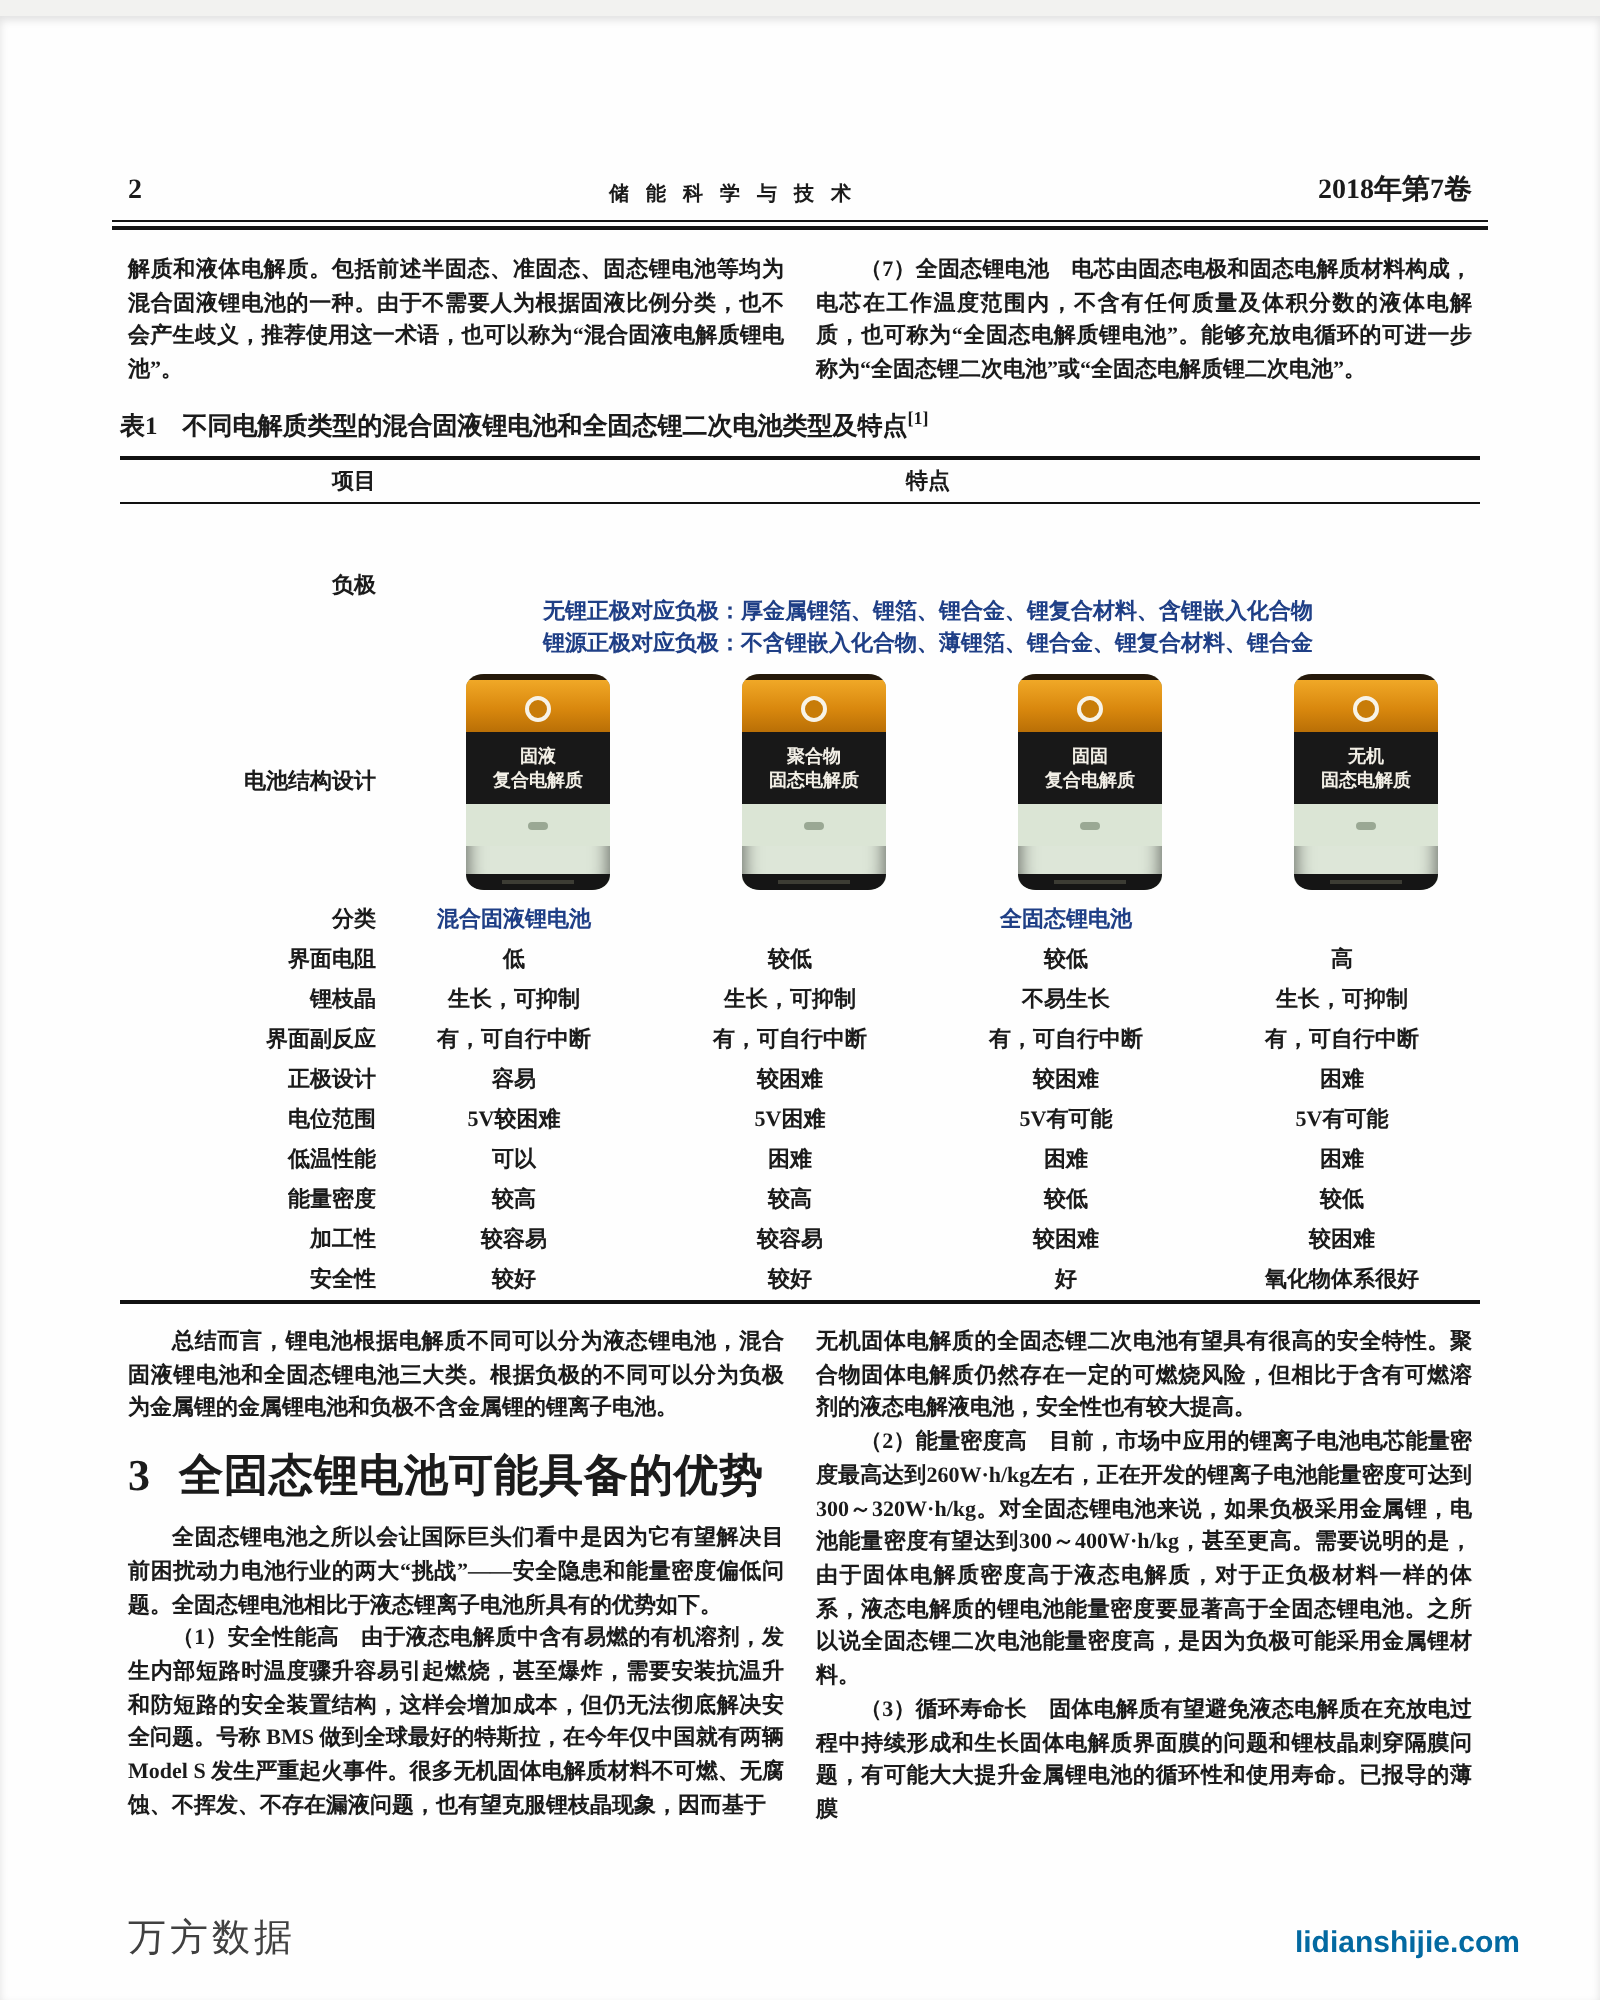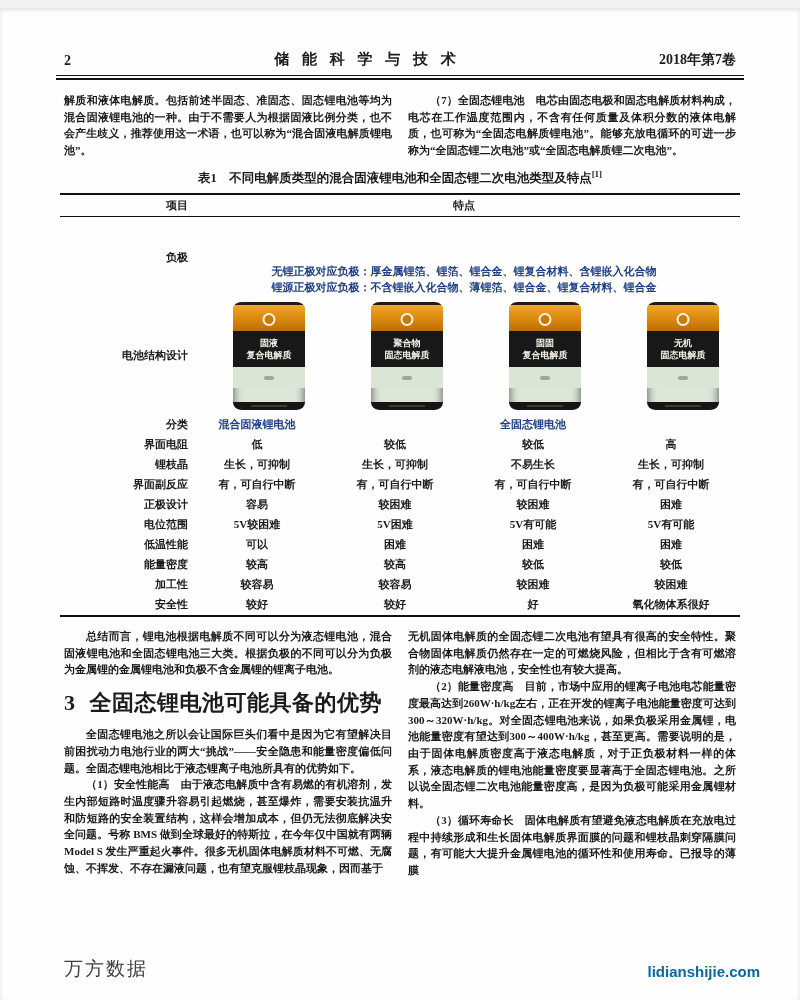--- a/index.html
+++ b/index.html
@@ -14,33 +14,33 @@
     position:absolute;left:0;top:8px;width:800px;height:992px;
     background:#fefefe;
     box-shadow:inset 0 2px 4px rgba(0,0,0,.12);
   }
   
   .header{
     display:flex;align-items:flex-end;justify-content:space-between;
     margin:42px 64px 0 64px;
     font-weight:bold;font-size:14px;
   }
-  .header .journal{letter-spacing:.85em;text-indent:.85em;font-size:15px;}
+  .header .journal{letter-spacing:.85em;text-indent:.85em;font-size:10px;margin-top:40px;}
   .rule{margin:6px 56px 0 56px;border-top:1px solid #141414;border-bottom:2.5px solid #141414;height:2px;}
   
   .cols{display:flex;gap:16px;margin:12px 64px 0 64px;}
   .col{flex:1;min-width:0;}
   p.body{
     margin:0;font-size:11px;line-height:1.52;text-align:justify;
     font-weight:600;
   }
   p.body.indent{text-indent:2em;}
   
   .tblwrap{margin:10px 60px 0 60px;}
-  .tcaption{text-align:center;font-weight:bold;font-size:12.5px;margin-bottom:6px;}
+  .tcaption{font-weight:bold;font-size:12.5px;margin-bottom:6px;}
   .tcaption sup{font-size:9px;}
   .ttable{border-top:2.5px solid #111;border-bottom:2.5px solid #111;font-size:11px;font-weight:bold;}
   .trow{display:grid;grid-template-columns:128px 1fr 1fr 1fr 1fr;align-items:center;}
   .thead{border-bottom:1px solid #111;}
   .thead>div{padding:3px 0;}
   .tlabel{text-align:right;}
   .tcell{text-align:center;padding:2.5px 0;}
   .span4{grid-column:2 / span 4;text-align:center;}
   .span3{grid-column:3 / span 3;text-align:center;}
   .navy{color:#1f3f86;}

